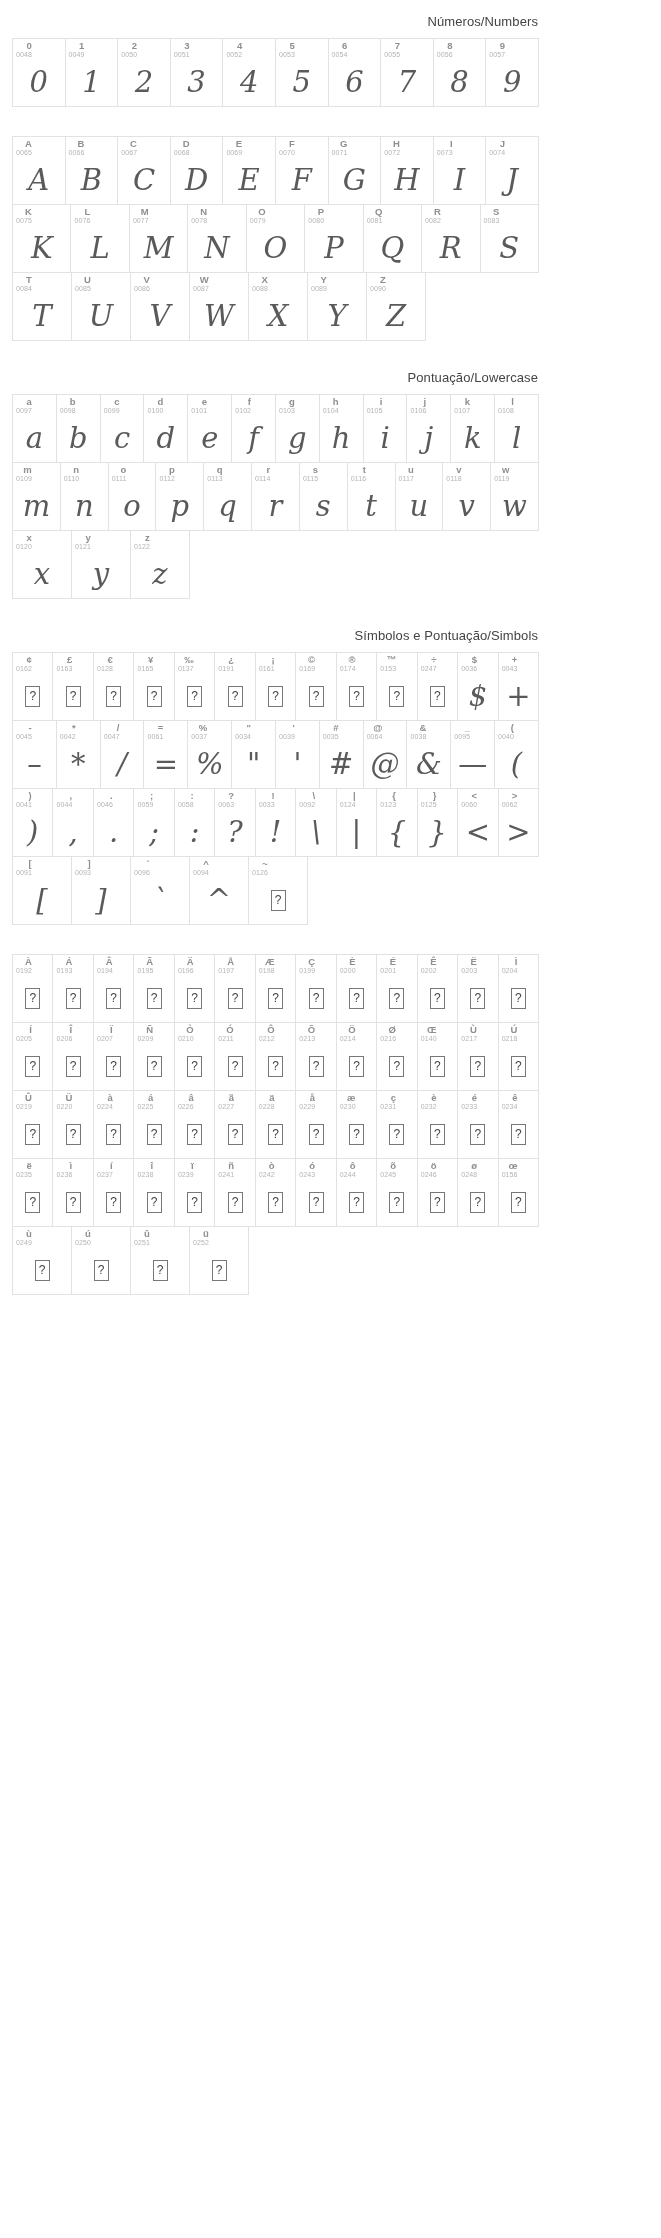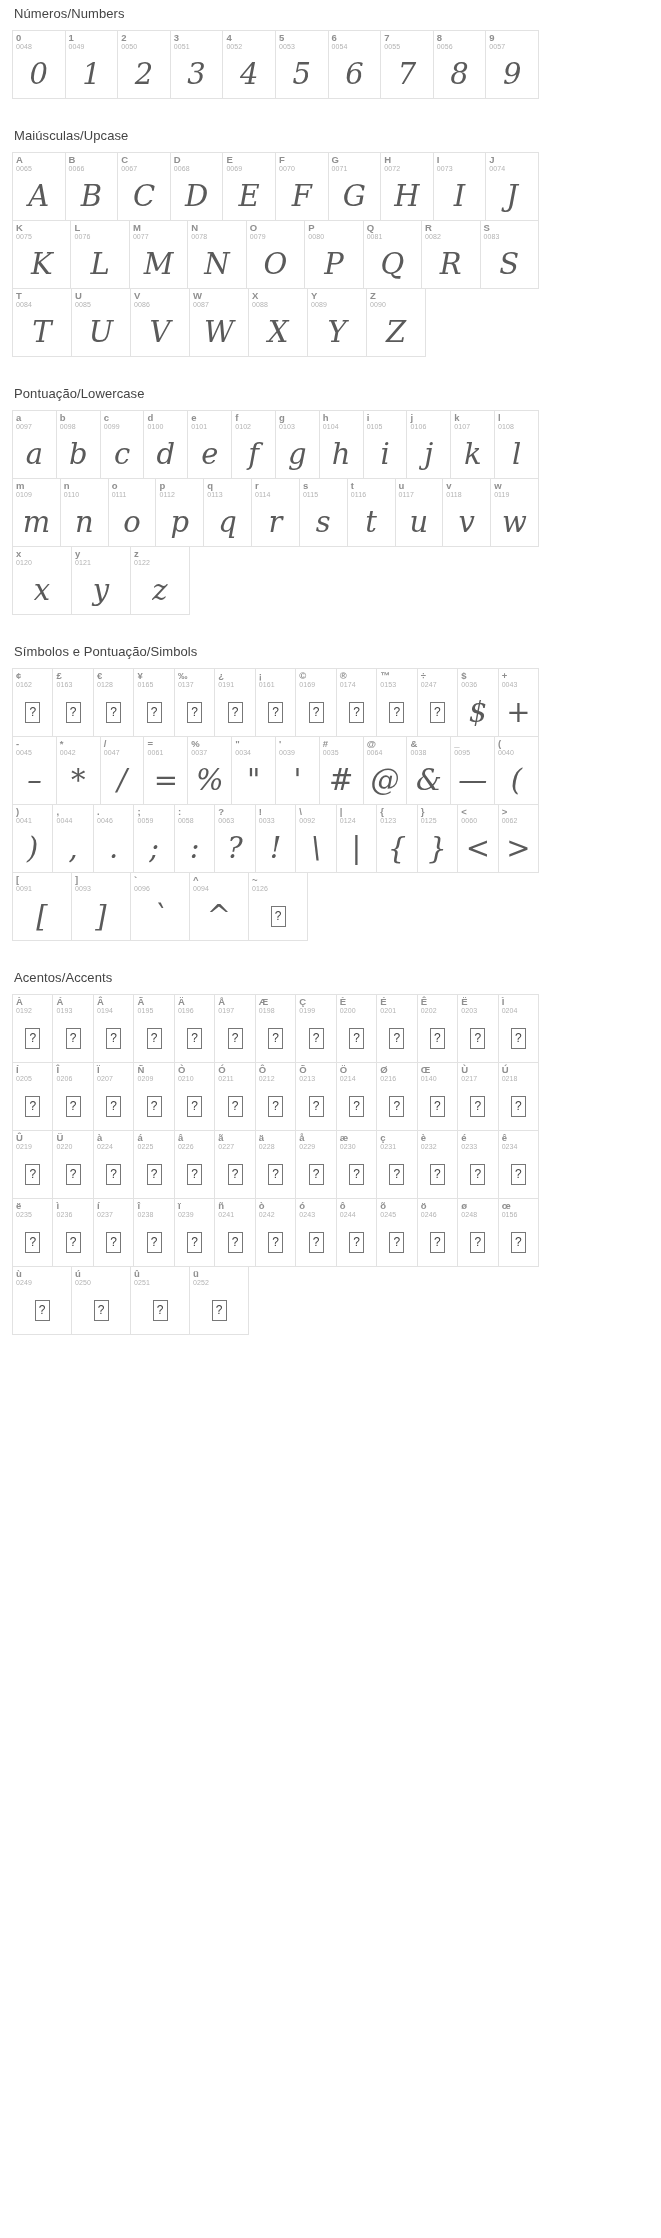--- a/index.html
+++ b/index.html
@@ -8,21 +8,22 @@
     background: #ffffff;
   }
   body {
     width: 661px;
     font-family: "Liberation Sans", sans-serif;
     color: #333;
   }
   .page {
     width: 550px;
     box-sizing: border-box;
-    padding: 6px 12px 20px 12px;
+    padding: 14px 12px 20px 12px;
+    text-align: right;
   }
   .section {
     margin-bottom: 14px;
   }
   .section-title {
     font-size: 13px;
     color: #444;
     font-weight: normal;
     margin: 0 0 9px 2px;
     letter-spacing: 0.1px;
@@ -178,21 +179,20 @@
                 <span class="char">9</span>
                 <span class="code">0057</span>
               </div>
               <div class="glyph">9</div>
             </div>
           </div>
         </div>
       </div>
       <div class="spacer"></div>
       <div class="section">
-        <div class="section-title">Maiúsculas/Upcase</div>
         <div class="glyph-rows">
           <div class="row">
             <div class="cell">
               <div class="meta">
                 <span class="char">A</span>
                 <span class="code">0065</span>
               </div>
               <div class="glyph">A</div>
             </div>
             <div class="cell">
@@ -905,21 +905,20 @@
               </div>
               <div class="glyph notdef">
                 <span class="notdef-box">?</span>
               </div>
             </div>
           </div>
         </div>
       </div>
       <div class="spacer"></div>
       <div class="section">
-        <div class="section-title">Acentos/Accents</div>
         <div class="glyph-rows">
           <div class="row">
             <div class="cell">
               <div class="meta">
                 <span class="char">À</span>
                 <span class="code">0192</span>
               </div>
               <div class="glyph notdef">
                 <span class="notdef-box">?</span>
               </div>

